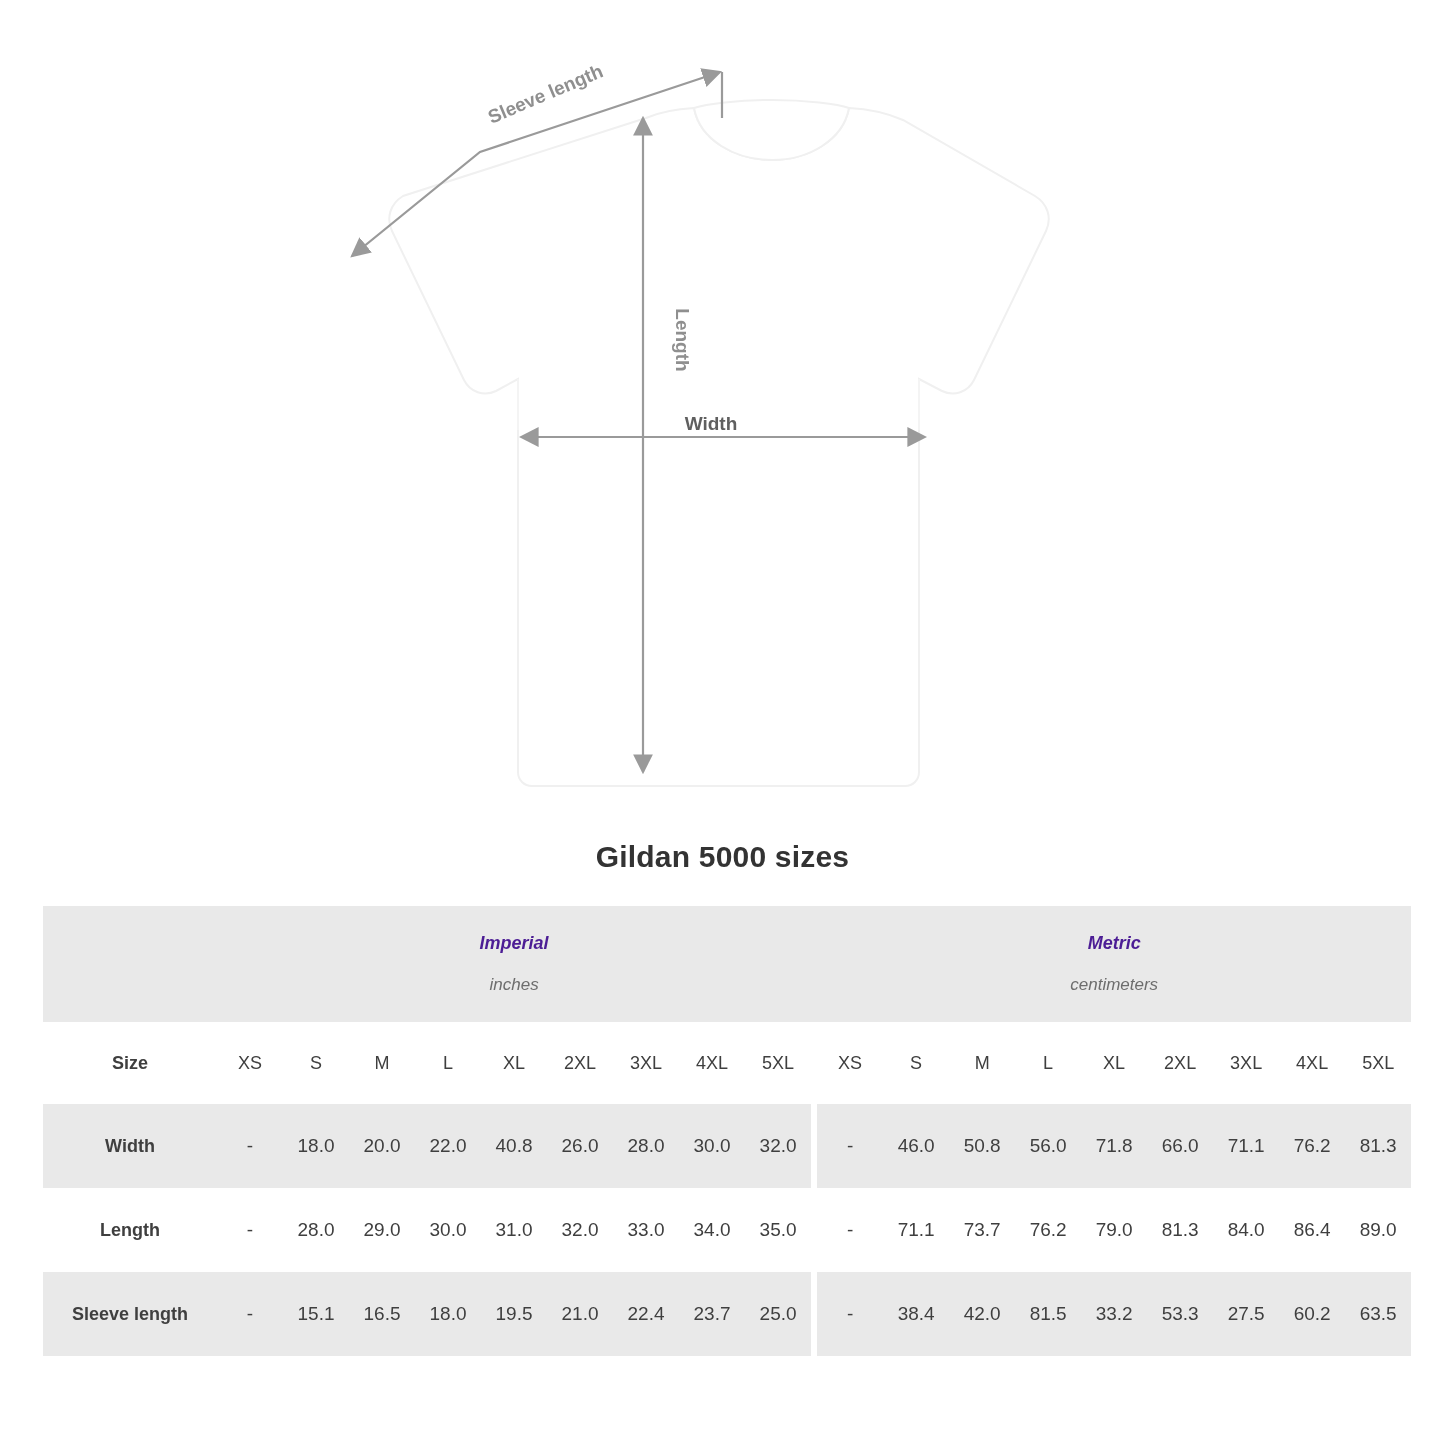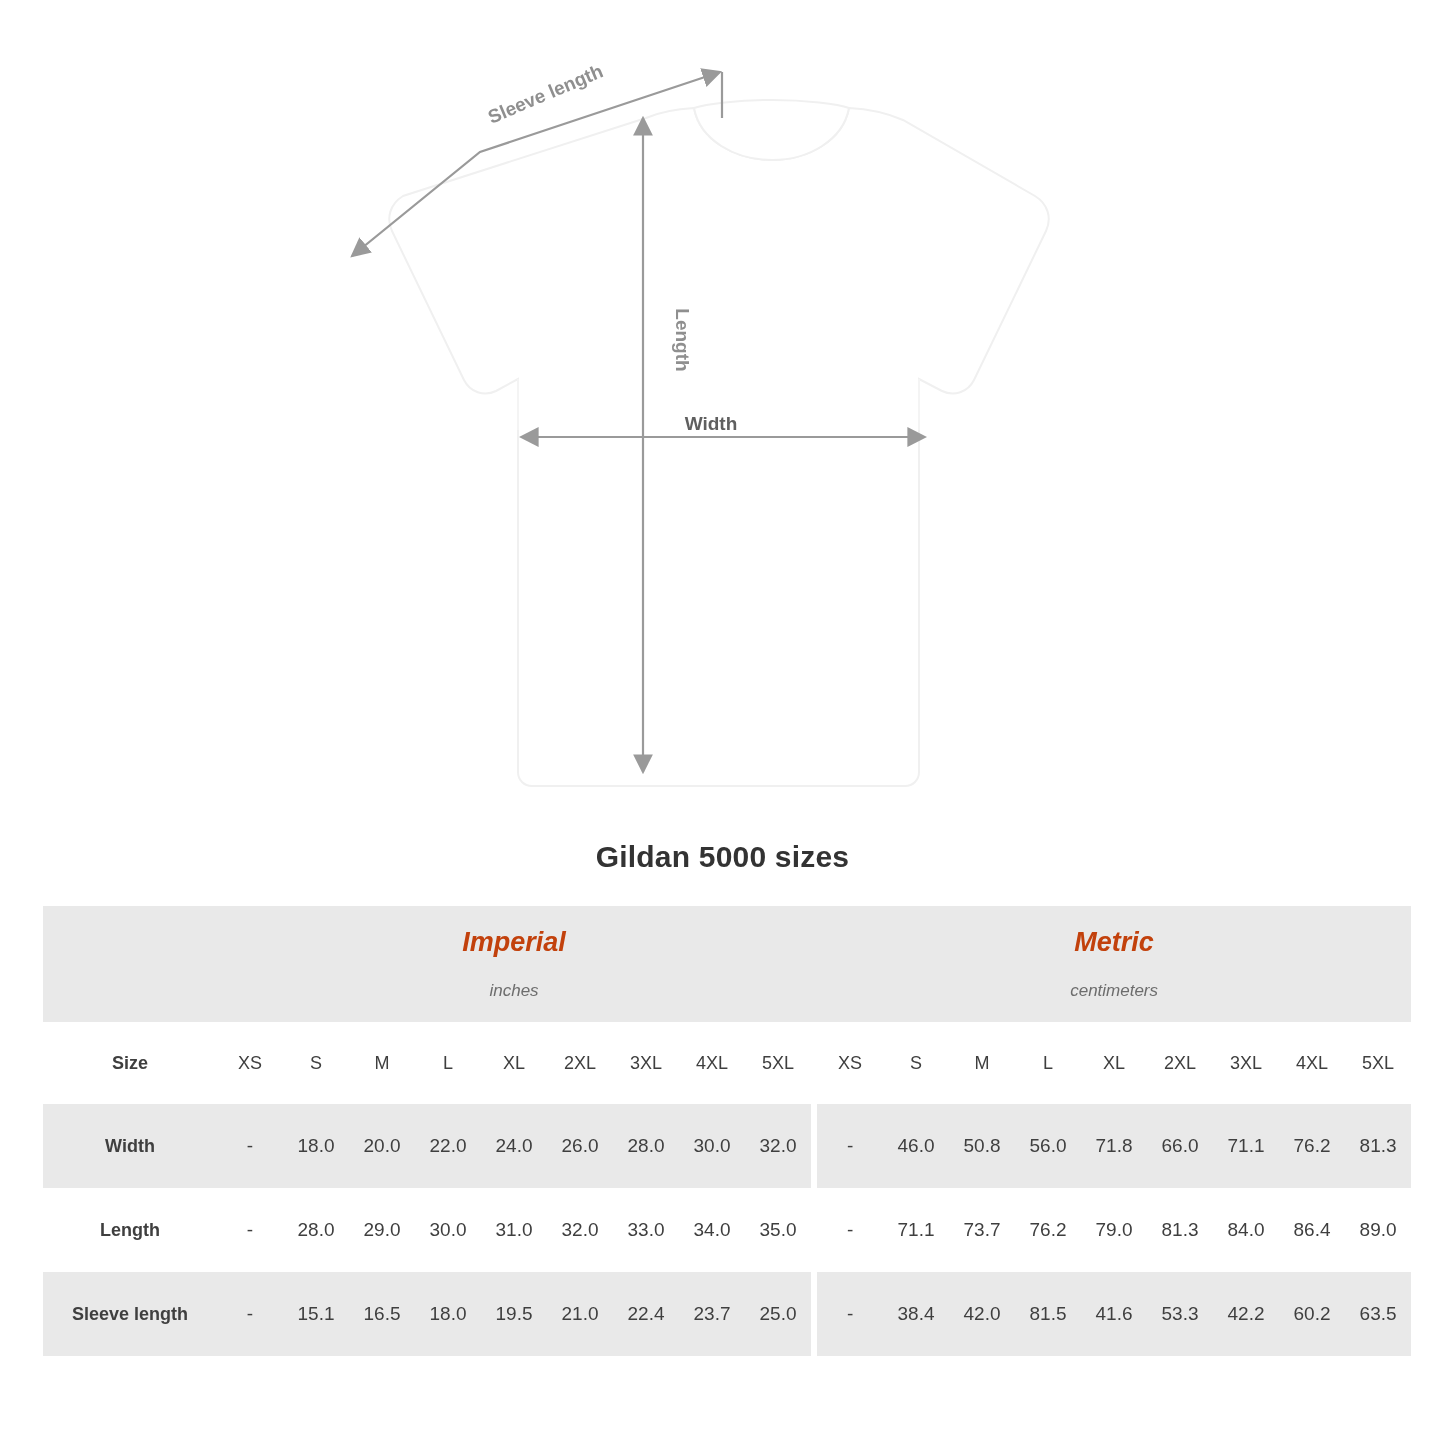--- a/index.html
+++ b/index.html
@@ -61,24 +61,24 @@
     vertical-align: middle;
     font-size: 18px;
     color: #3f3f3f;
     padding: 0;
   }
   .unit-row td {
     height: 116px;
     background: #e9e9e9;
   }
   .unit-name {
-    font-size: 27px;
+    font-size: 18px;
     font-style: italic;
     font-weight: bold;
-    color: #c2410c;
+    color: #4c1d95;
     line-height: 1.15;
   }
   .unit-sub {
     font-size: 17px;
     font-style: italic;
     color: #6d6d6d;
     margin-top: 22px;
   }
   .header-row td {
     height: 82px;
@@ -221,21 +221,21 @@
           <td>3XL</td>
           <td>4XL</td>
           <td>5XL</td>
         </tr>
         <tr class="data-row shaded">
           <td class="rowlabel">Width</td>
           <td class="datacell">-</td>
           <td class="datacell">18.0</td>
           <td class="datacell">20.0</td>
           <td class="datacell">22.0</td>
-          <td class="datacell">24.0</td>
+          <td class="datacell">40.8</td>
           <td class="datacell">26.0</td>
           <td class="datacell">28.0</td>
           <td class="datacell">30.0</td>
           <td class="datacell">32.0</td>
           <td class="gap-col"></td>
           <td class="datacell">-</td>
           <td class="datacell">46.0</td>
           <td class="datacell">50.8</td>
           <td class="datacell">56.0</td>
           <td class="datacell">71.8</td>
@@ -275,21 +275,21 @@
           <td class="datacell">19.5</td>
           <td class="datacell">21.0</td>
           <td class="datacell">22.4</td>
           <td class="datacell">23.7</td>
           <td class="datacell">25.0</td>
           <td class="gap-col"></td>
           <td class="datacell">-</td>
           <td class="datacell">38.4</td>
           <td class="datacell">42.0</td>
           <td class="datacell">81.5</td>
-          <td class="datacell">41.6</td>
+          <td class="datacell">33.2</td>
           <td class="datacell">53.3</td>
-          <td class="datacell">42.2</td>
+          <td class="datacell">27.5</td>
           <td class="datacell">60.2</td>
           <td class="datacell">63.5</td>
         </tr>
       </tbody>
   </table>
 </div>
 
 </body></html>

